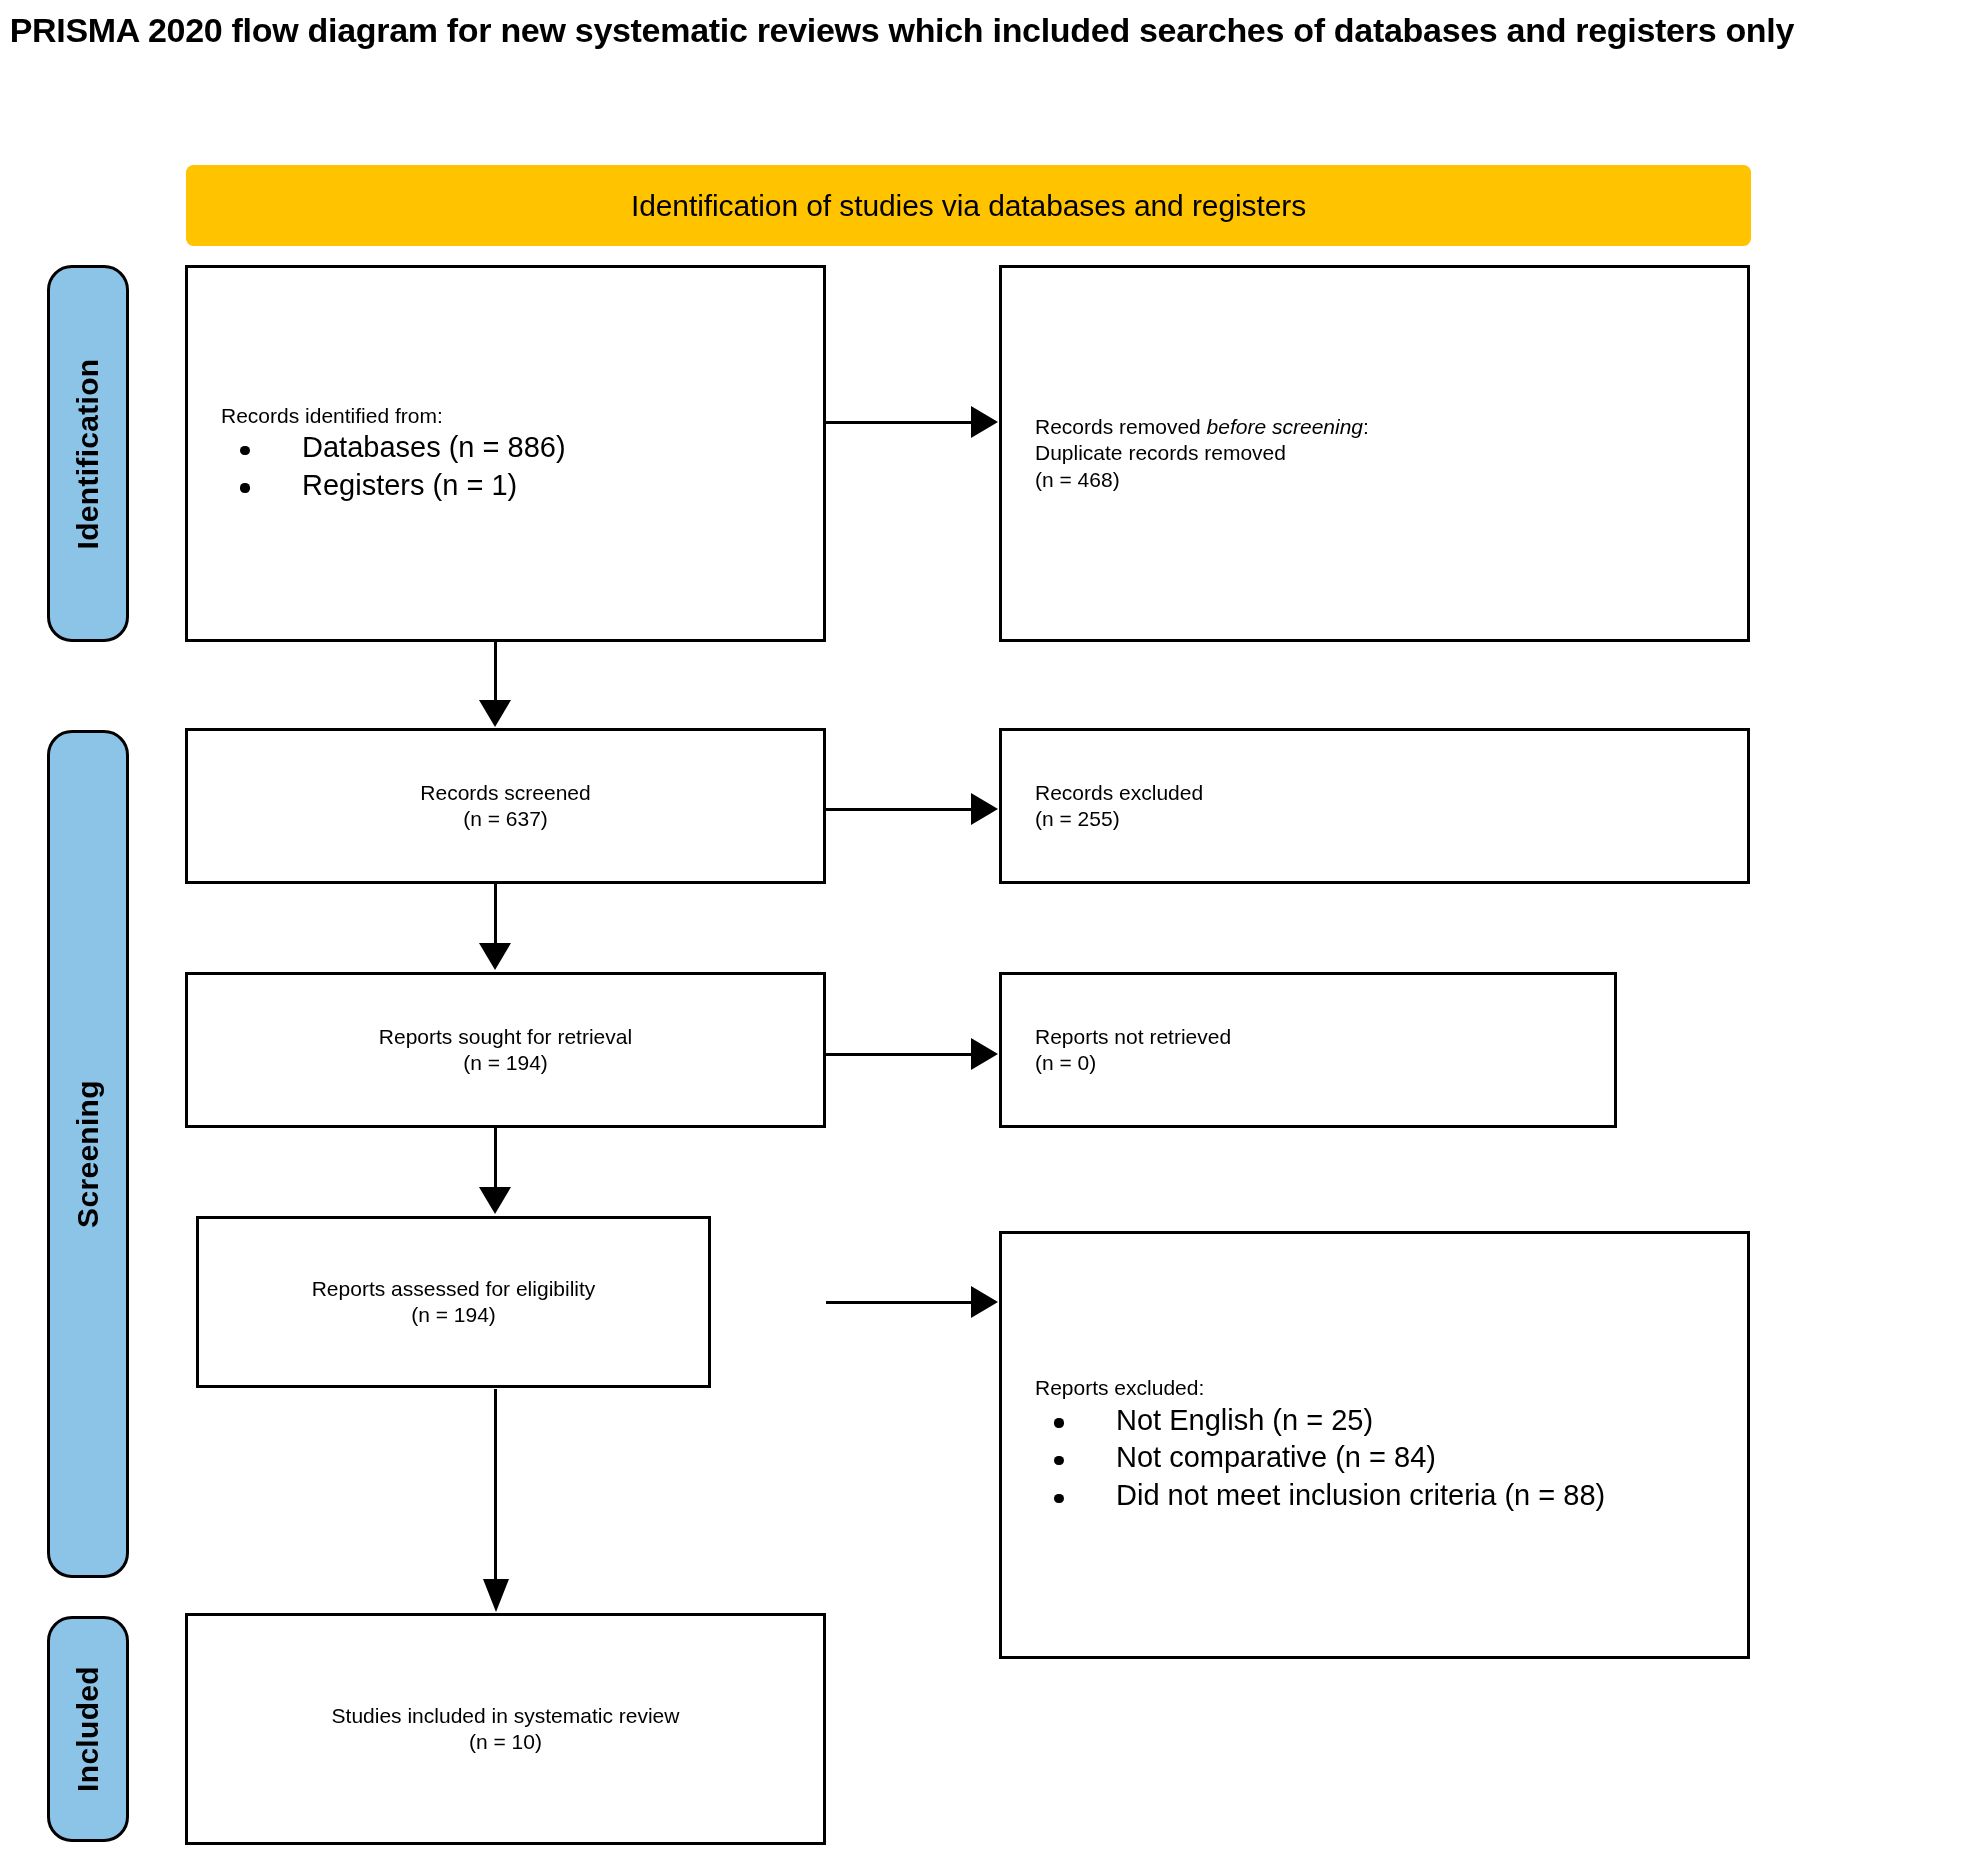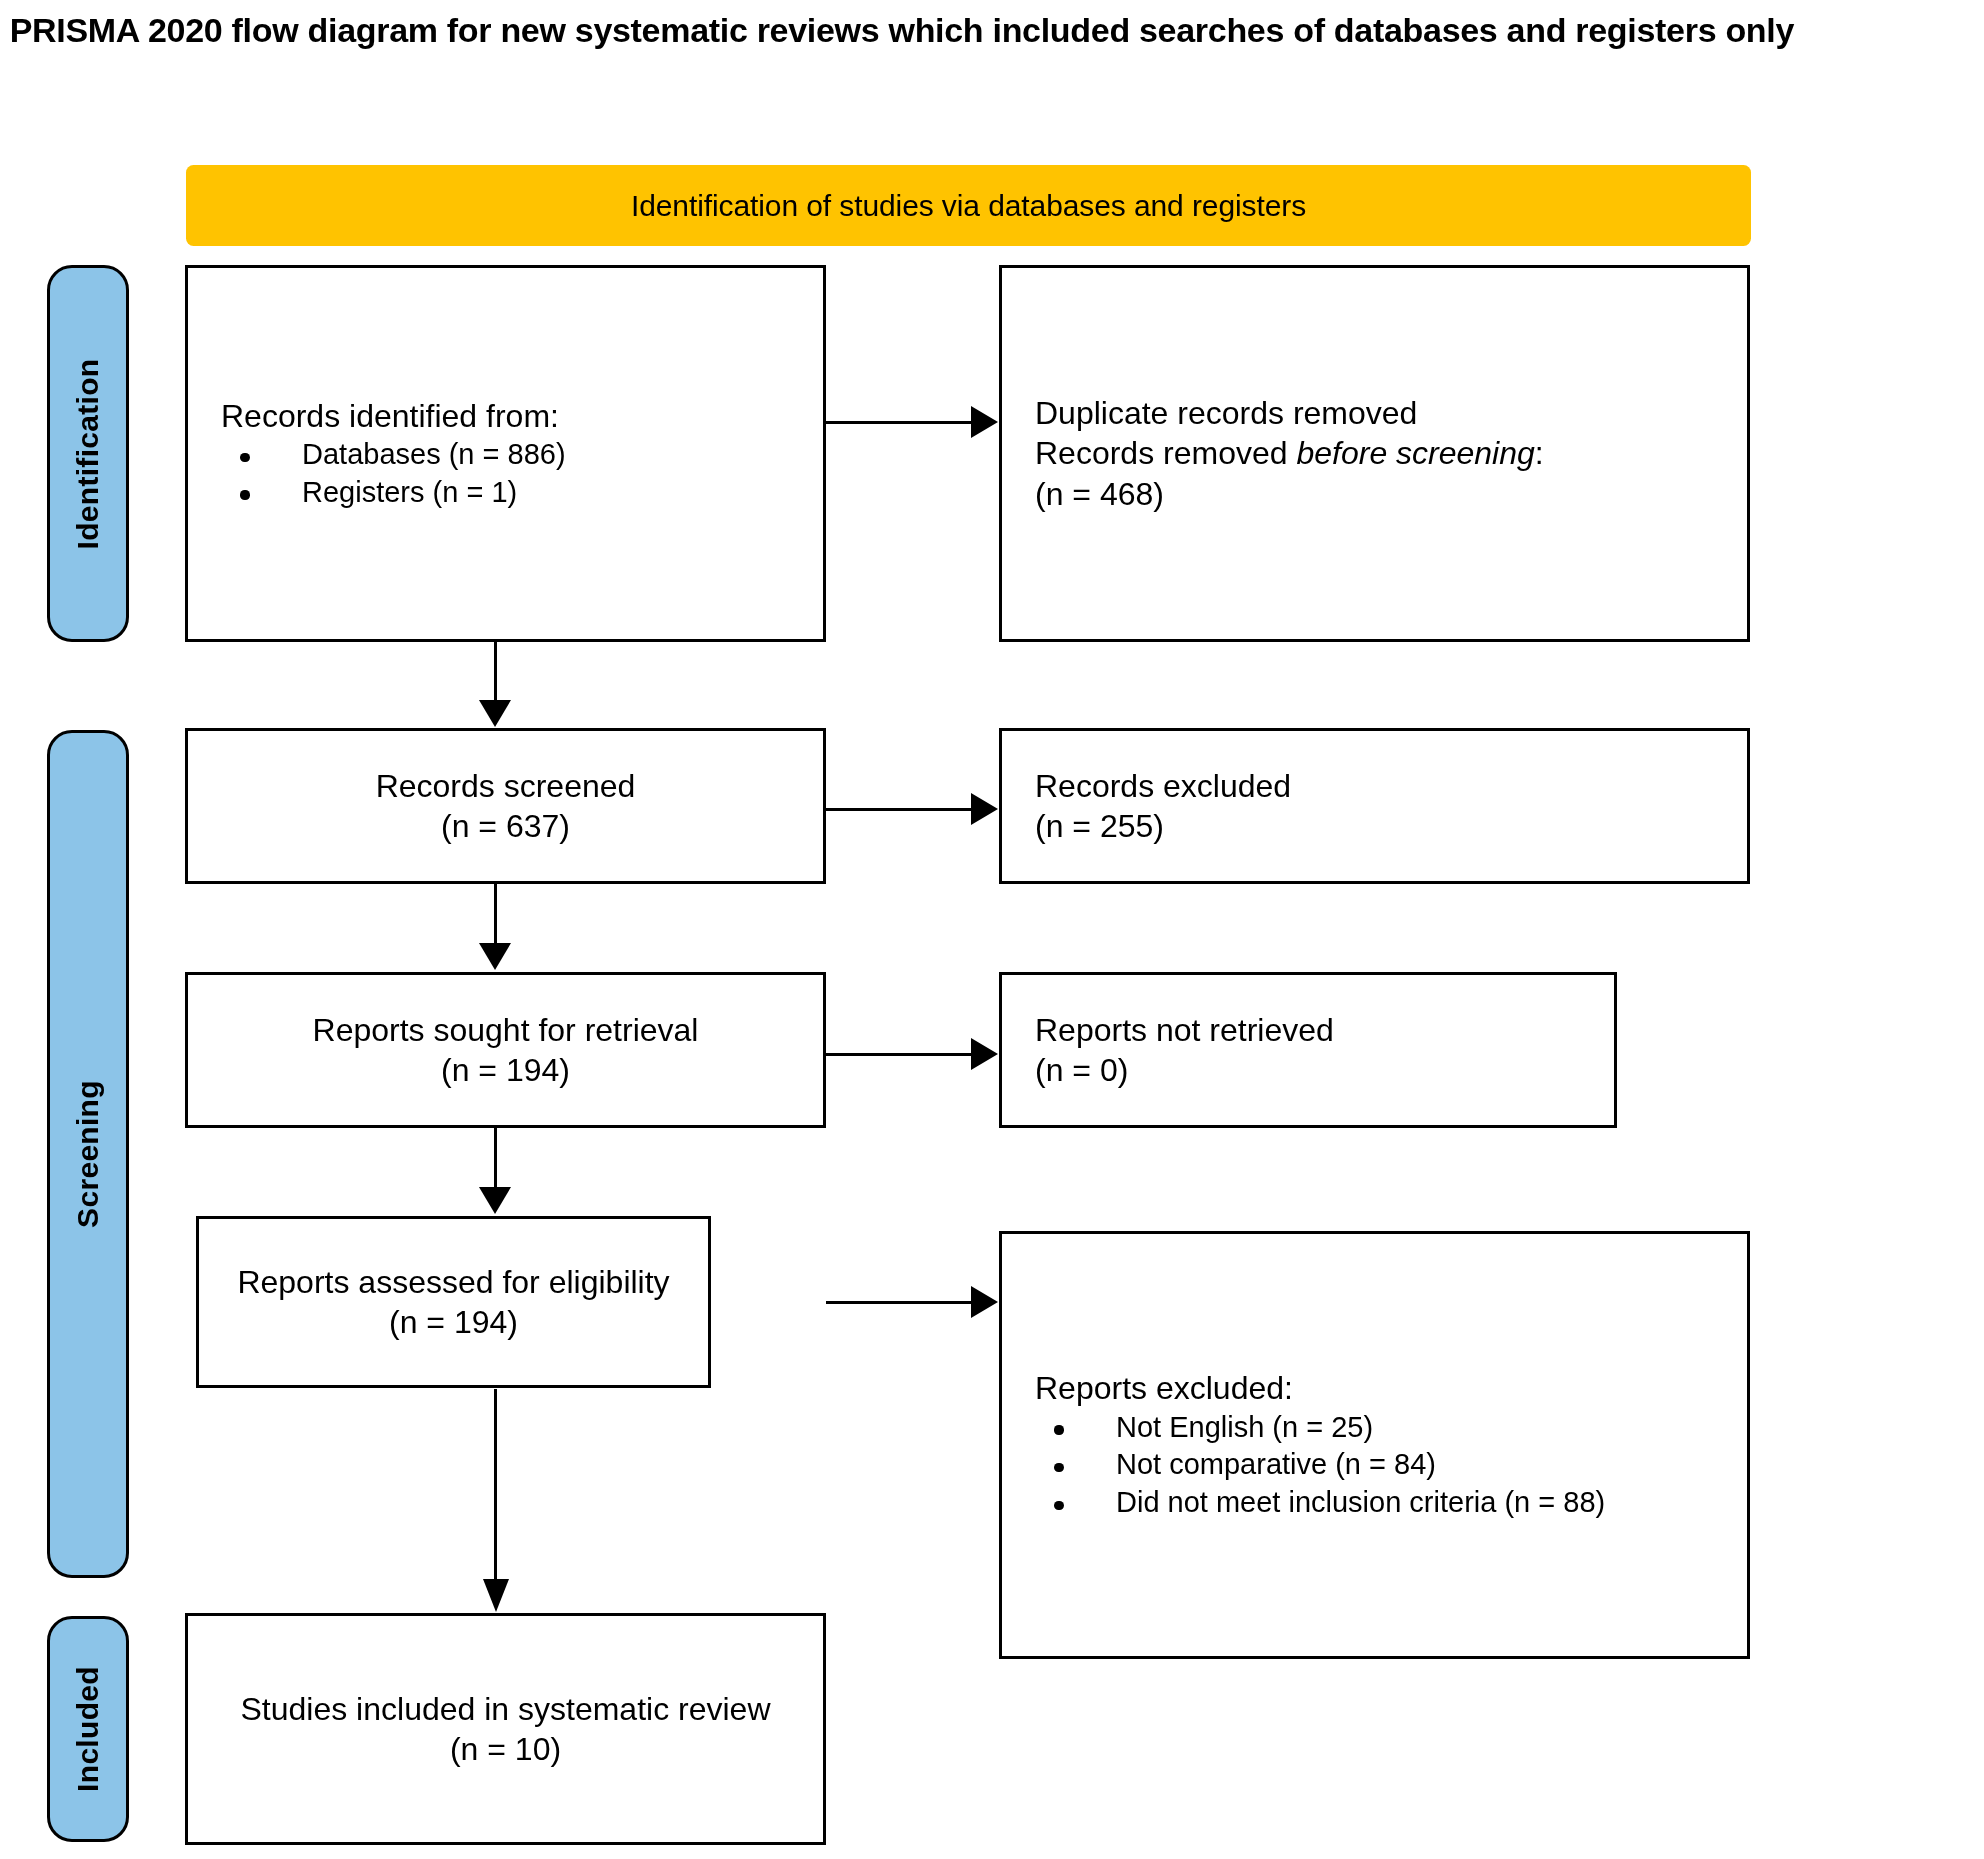--- a/index.html
+++ b/index.html
@@ -80,21 +80,21 @@
     flex-direction: column;
     justify-content: center;
   }
   .pbox.center   { align-items: center;     text-align: center; }
   .pbox.leftal   { align-items: flex-start; text-align: left; }
   .pbox .inner { width: 100%; box-sizing: border-box; }
   .pbox.center .inner { padding: 0 13px; }
   .pbox.leftal .inner { padding: 0 0 0 33px; }
 
   .btext {
-    font-size: 32px;
+    font-size: 21px;
     line-height: 1.26;
     white-space: pre-wrap;
   }
   .btext .ital { font-style: italic; }
 
   
   ul.blist {
     list-style: none;
     margin: 0;
     padding: 0;
@@ -179,22 +179,22 @@
         <li>Registers (n = 1)</li>
       </ul>
     </div>
   </div>
 
   <div class="h-line" style="left:826px; top:421px; width:147px;"></div>
   <div class="arrow-right" style="left:971px; top:406px;"></div>
 
   <div class="pbox leftal" style="left:999px; top:265px; width:751px; height:377px;">
     <div class="inner">
+      <div class="btext"><span>Records removed </span><span class="ital">before screening</span><span>:</span></div>
       <div class="btext">Duplicate records removed</div>
-      <div class="btext"><span>Records removed </span><span class="ital">before screening</span><span>:</span></div>
       <div class="btext">(n = 468)</div>
     </div>
   </div>
 
   <div class="v-line" style="left:494px; top:642px; height:59px;"></div>
   <div class="arrow-down" style="left:479px; top:700px;"></div>
 
   <div class="pbox center" style="left:185px; top:728px; width:641px; height:156px;">
     <div class="inner">
       <div class="btext">Records screened</div>

